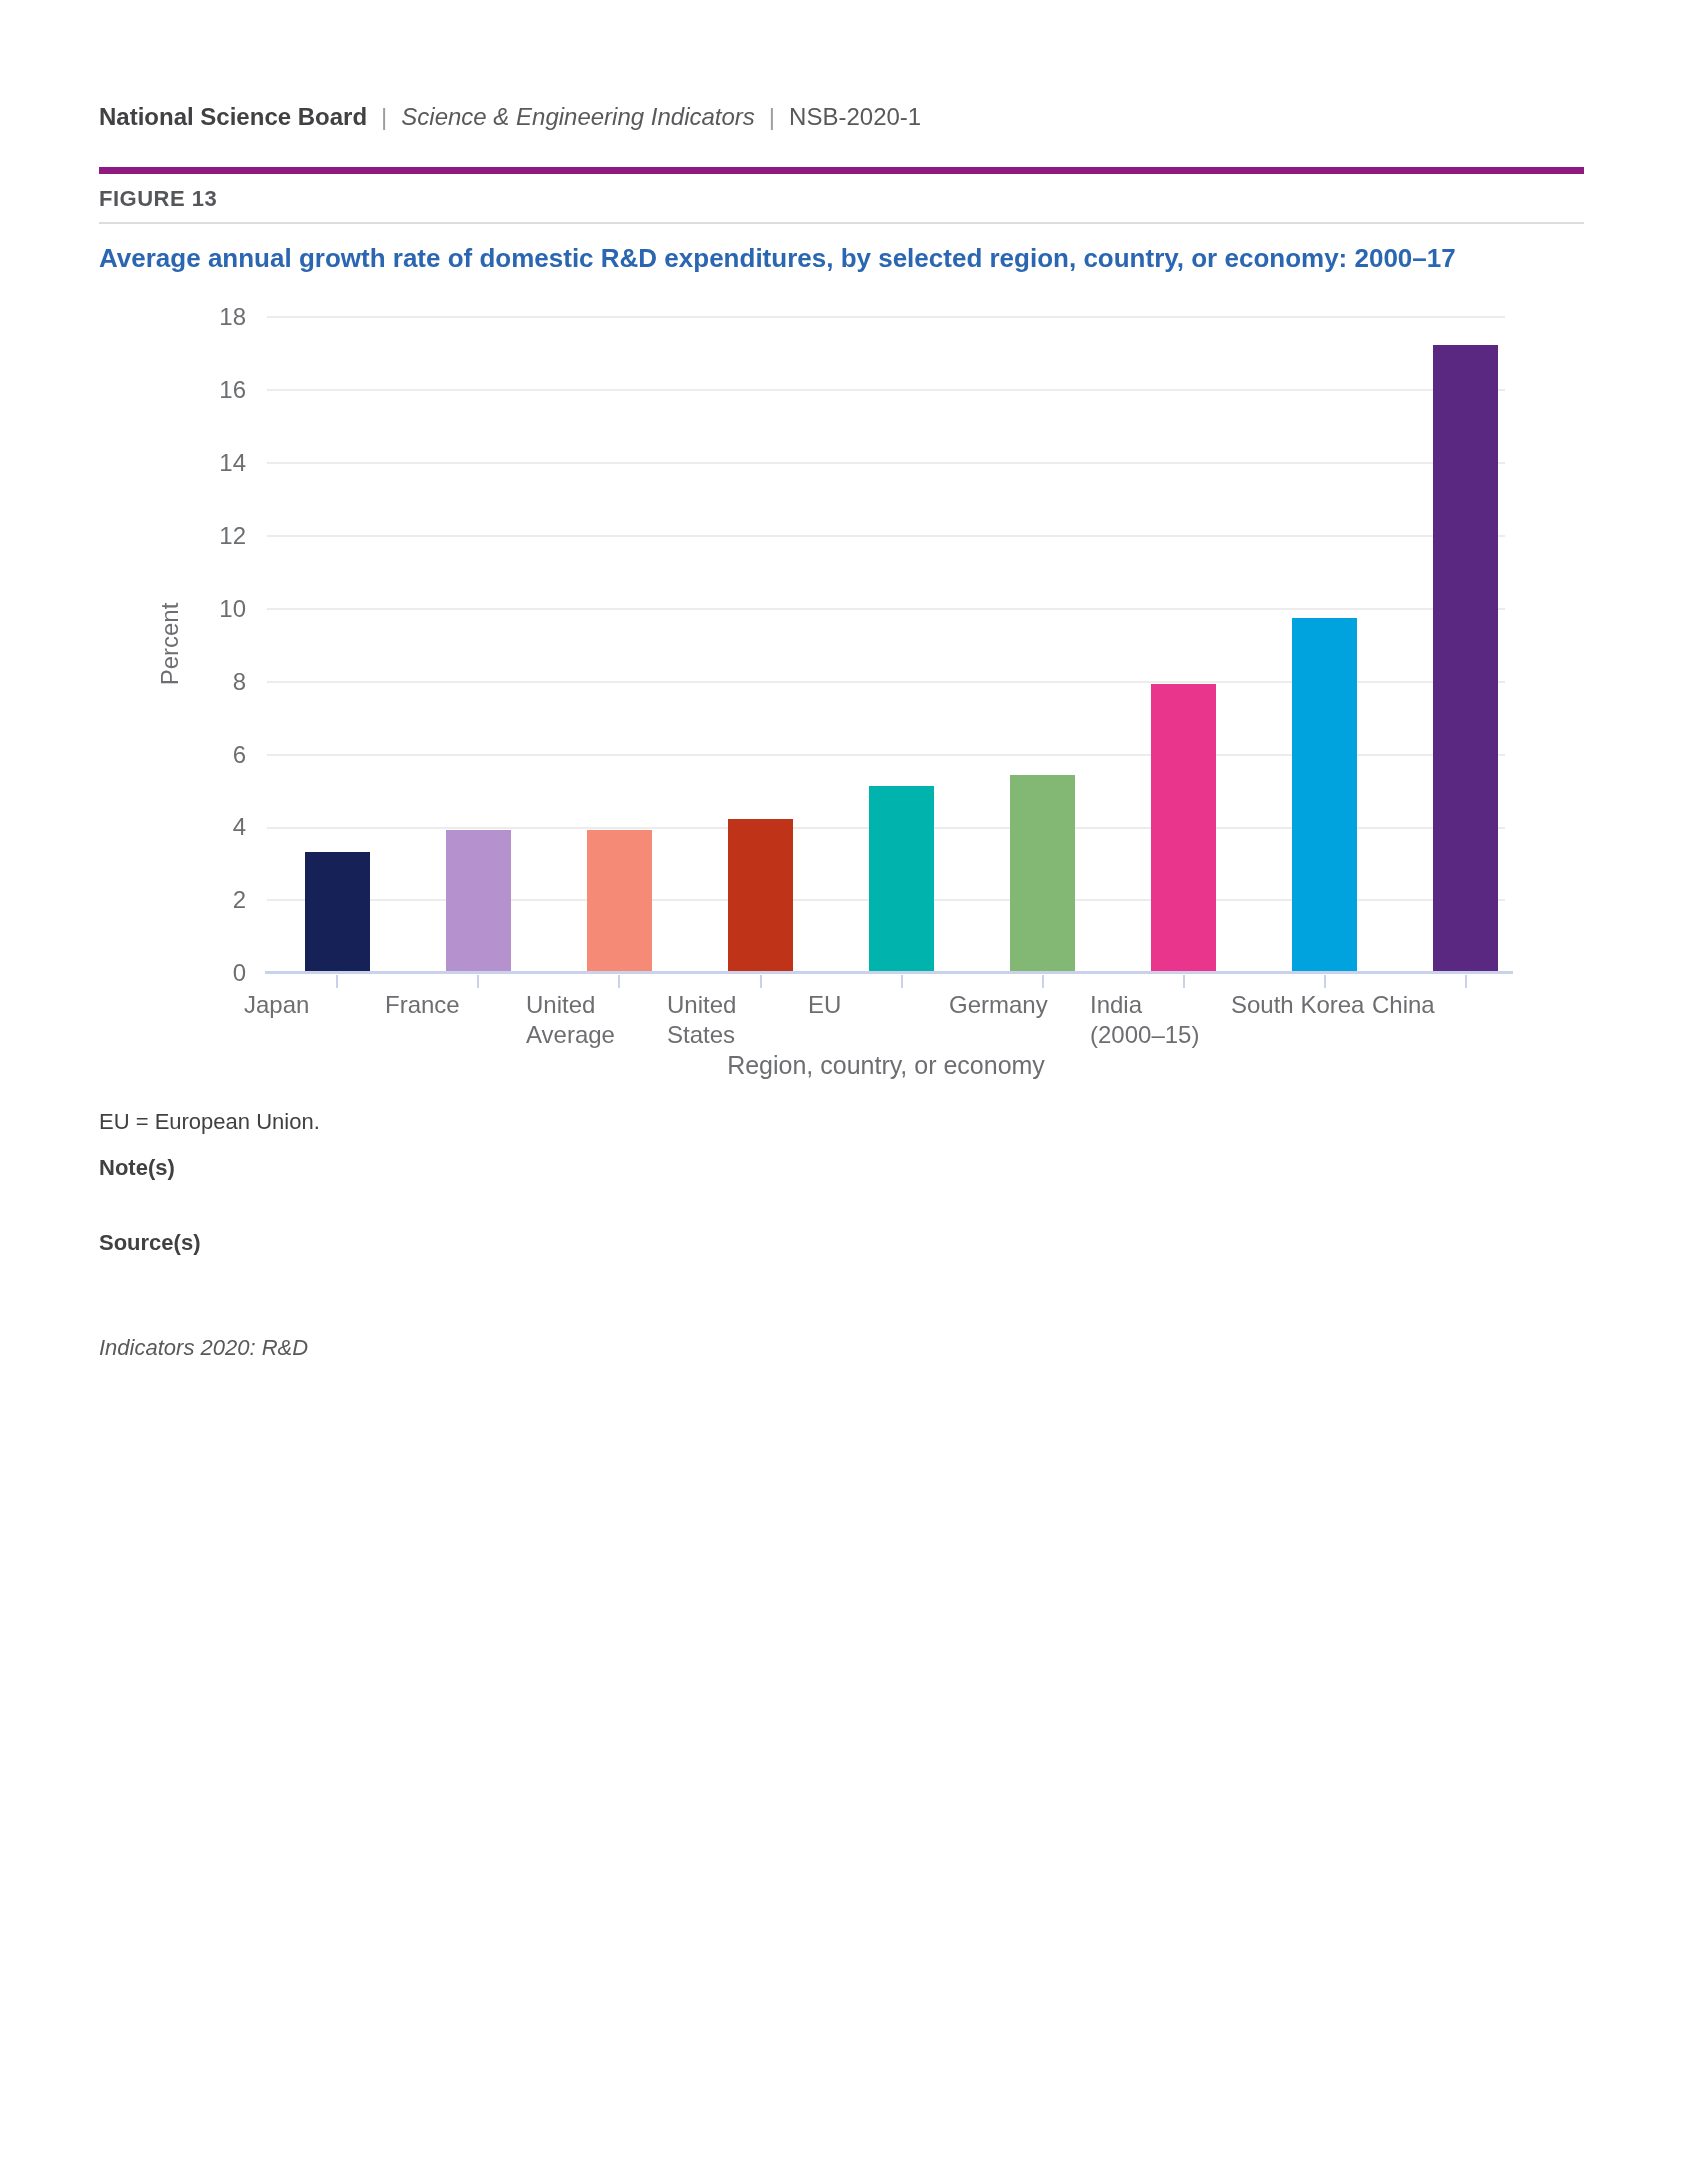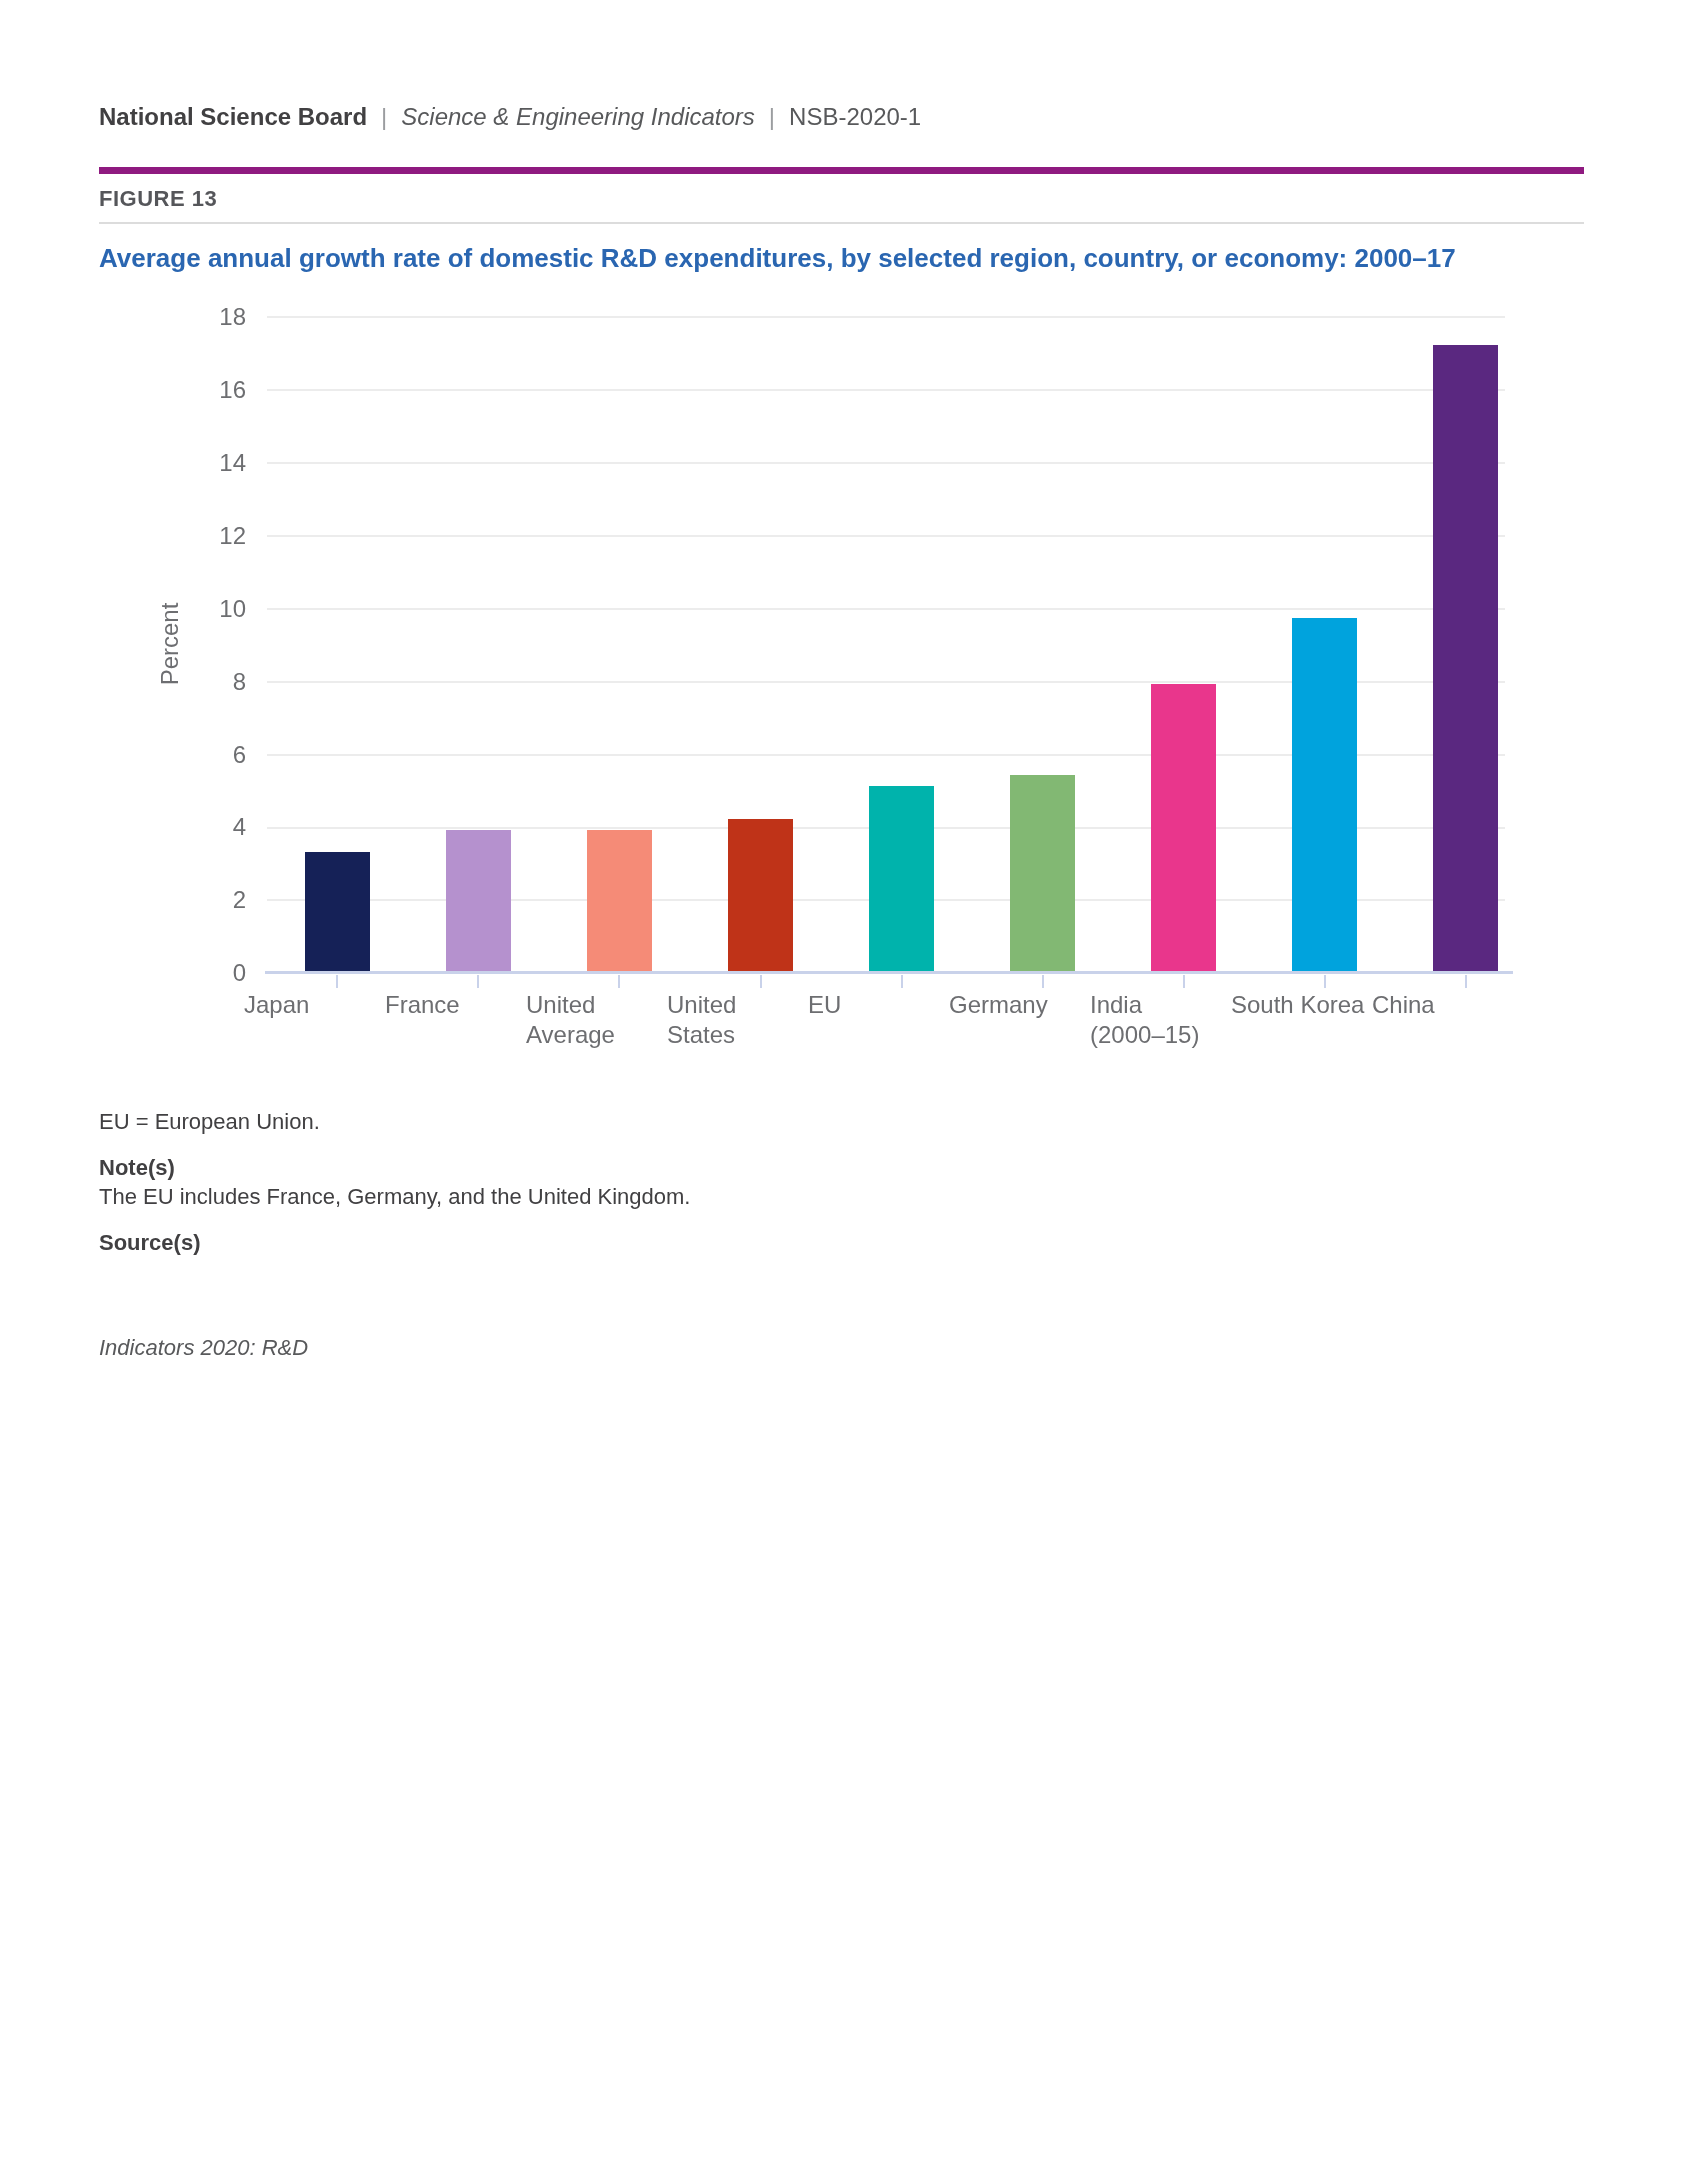--- a/index.html
+++ b/index.html
@@ -148,20 +148,21 @@
         <div class="xtick" style="left: 634px;"></div>
         <div class="bar" style="left: 743px; width: 65px; height: 197px; background: rgb(130, 184, 115);"></div>
         <div class="xtick" style="left: 775px;"></div>
         <div class="bar" style="left: 884px; width: 65px; height: 288px; background: rgb(233, 54, 140);"></div>
         <div class="xtick" style="left: 916px;"></div>
         <div class="bar" style="left: 1025px; width: 65px; height: 354px; background: rgb(0, 163, 221);"></div>
         <div class="xtick" style="left: 1057px;"></div>
         <div class="bar" style="left: 1166px; width: 65px; height: 627px; background: rgb(90, 40, 128);"></div>
         <div class="xtick" style="left: 1198px;"></div>
       </div>
+    <div class="xlab-title">Region, country, or economy</div>
   <div class="ytick" style="top: 661px;">0</div>
       <div class="ytick" style="top: 588px;">2</div>
       <div class="ytick" style="top: 515px;">4</div>
       <div class="ytick" style="top: 443px;">6</div>
       <div class="ytick" style="top: 370px;">8</div>
       <div class="ytick" style="top: 297px;">10</div>
       <div class="ytick" style="top: 224px;">12</div>
       <div class="ytick" style="top: 151px;">14</div>
       <div class="ytick" style="top: 78px;">16</div>
       <div class="ytick" style="top: 5px;">18</div>
@@ -192,18 +193,17 @@
       <div class="xlabel" style="left: 1132px;">
         <div>South Korea</div>
       </div>
       <div class="xlabel" style="left: 1273px;">
         <div>China</div>
       </div>
     </div>
 
   <div class="fn fn-abbrev">EU = European Union.</div>
   <div class="fn fn-bold fn-notes-h">Note(s)</div>
-  <div class="fn fn-notes">The EU includes France, Germany, and the United Kingdom.</div>
   <div class="fn fn-bold fn-sources-h">Source(s)</div>
   <div class="fn fn-pub">Indicators 2020: R&amp;D</div>
 
 </div>
 
 
 </body></html>

